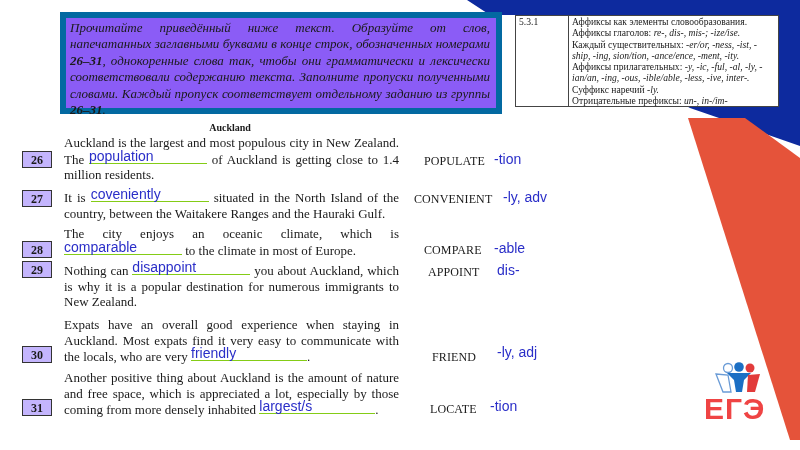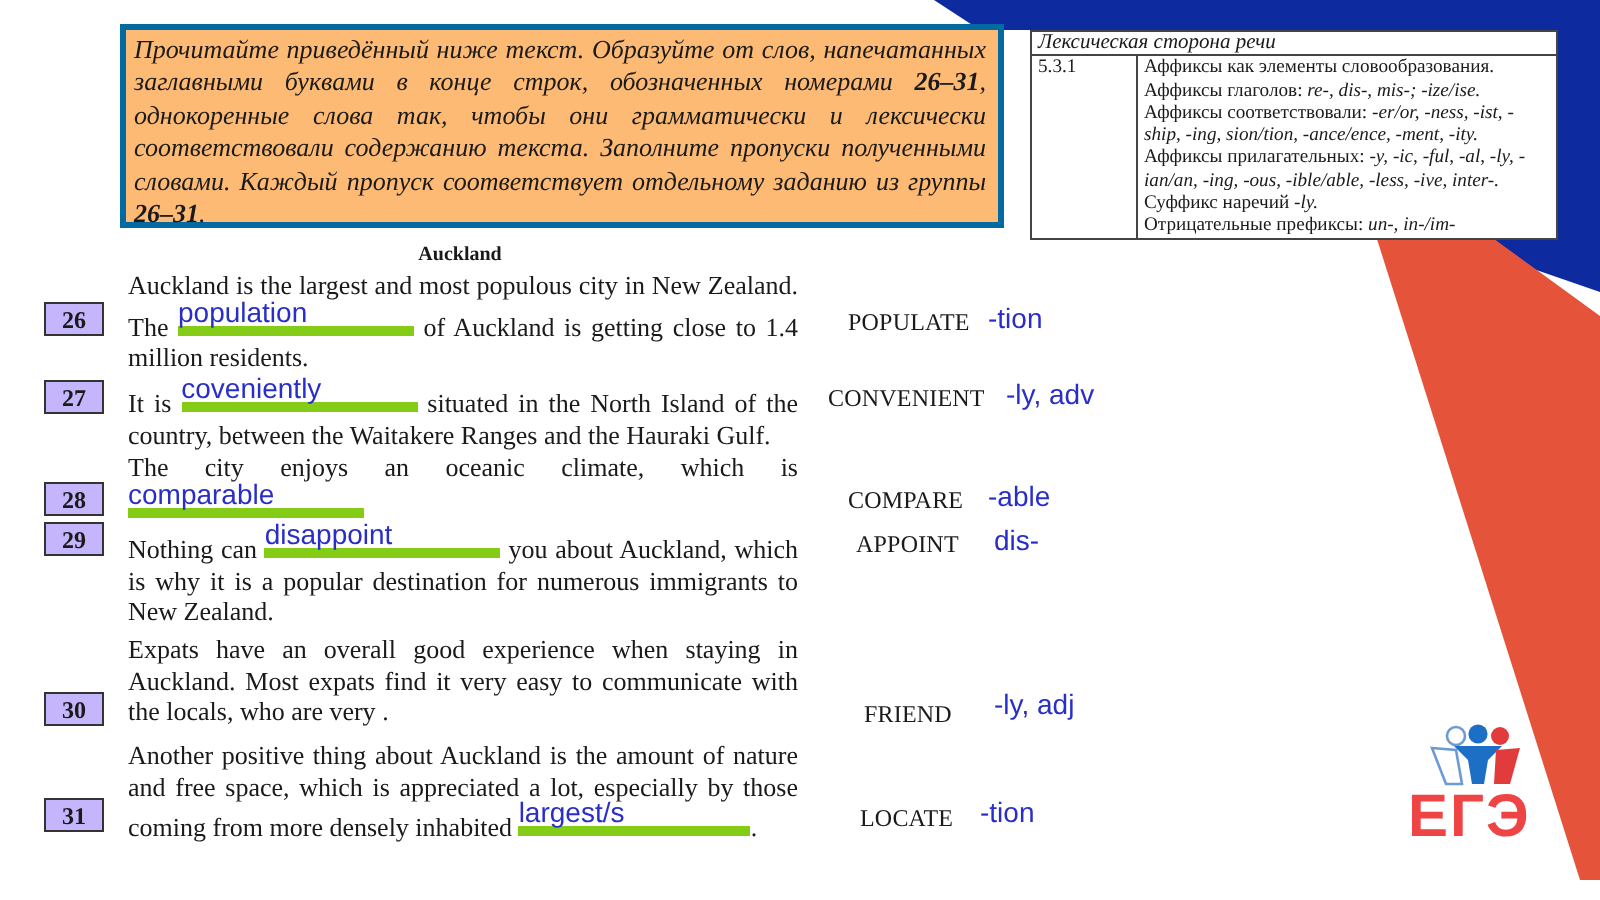--- a/index.html
+++ b/index.html
@@ -7,21 +7,21 @@
     width: 800px; height: 450px; position: relative; overflow: hidden;
     background: #ffffff;
     font-family: "Liberation Serif", "DejaVu Serif", serif;
     color: #1a1a1a;
   }
   .bg-layer { position: absolute; left: 0; top: 0; width: 800px; height: 450px; z-index: 0; }
 
   
   .instructions {
     position: absolute; left: 60px; top: 12px; width: 442px; height: 102px;
-    border: 3px solid #0369a1; background: #fdba74; z-index: 2;
+    border: 6px solid #0369a1; background: #8b5cf6; z-index: 2;
     box-sizing: border-box; padding: 2px 6px 2px 4px;
     font-style: italic; font-size: 13px; line-height: 16.4px;
     text-align: justify; text-align-last: left;
   }
   .instructions b { font-weight: bold; }
 
   
   .codifier {
     position: absolute; left: 515px; top: 15px; width: 264px; z-index: 2;
     border-collapse: collapse; background: #fff;
@@ -41,21 +41,21 @@
     position: absolute; left: 22px; width: 30px; height: 17px;
     border: 1px solid #333; box-sizing: border-box;
     font-weight: bold; font-size: 12px; text-align: center; line-height: 16px;
     background: #c4b5fd; z-index: 2;
   }
   .para {
     position: absolute; left: 64px; width: 335px; z-index: 2;
     font-size: 13px; line-height: 15.5px; text-align: justify; text-align-last: left;
   }
   .blank {
-    display: inline-block; border-bottom: 5px solid #84cc16; position: relative;
+    display: inline-block; border-bottom: 1px solid #84cc16; position: relative;
     height: 12px; vertical-align: baseline; text-align: center;
   }
   .answer {
     position: absolute; left: 0; right: 0; bottom: 0px; text-align: center;
     font-family: "Liberation Sans", "DejaVu Sans", sans-serif;
     color: #2a2ec8; font-size: 14px; line-height: 14px; white-space: nowrap;
   }
   .stem {
     position: absolute; font-size: 12px; z-index: 2; letter-spacing: 0.1px;
   }
@@ -80,29 +80,26 @@
   <polygon points="467,0 800,0 800,146 690,108 520,15 490,15" fill="#0d2a9e"></polygon>
   <polygon points="688,118 745,118 800,158 800,440 790,440" fill="#e5533a"></polygon>
 </svg>
 
 <div class="instructions">
   <span>Прочитайте приведённый ниже текст. Образуйте от слов, напечатанных заглавными буквами в конце строк, обозначенных номерами </span><b>26–31</b><span>, однокоренные слова так, чтобы они грамматически и лексически соответствовали содержанию текста. Заполните пропуски полученными словами. Каждый пропуск соответствует отдельному заданию из группы </span><b>26–31</b><span>.</span>
 </div>
 
 <table class="codifier">
   <tbody>
-      <tr>
-    <td colspan="2" class="head">Лексическая сторона речи</td>
-  </tr>
   <tr>
     <td class="code">5.3.1</td>
     <td>
       <div><span>Аффиксы как элементы словообразования.</span><i></i></div>
       <div><span>Аффиксы глаголов: </span><i>re-, dis-, mis-; -ize/ise.</i></div>
-      <div><span>Аффиксы соответствовали: </span><i>-er/or, -ness, -ist, -ship, -ing, sion/tion, -ance/ence, -ment, -ity.</i></div>
+      <div><span>Каждый существительных: </span><i>-er/or, -ness, -ist, -ship, -ing, sion/tion, -ance/ence, -ment, -ity.</i></div>
       <div><span>Аффиксы прилагательных: </span><i>-y, -ic, -ful, -al, -ly, -ian/an, -ing, -ous, -ible/able, -less, -ive, inter-.</i></div>
       <div><span>Суффикс наречий </span><i>-ly.</i></div>
       <div><span>Отрицательные префиксы: </span><i>un-, in-/im-</i></div>
     </td>
   </tr>
 </tbody>
   </table>
 
 <div class="title">Auckland</div>
 
@@ -115,35 +112,35 @@
 
 <div class="qnum" style="top:190px">27</div>
 <div class="para" style="top:189px">
   <span>It is </span><span class="blank" style="width:118px"><span class="answer">coveniently</span></span><span> situated in the North Island of the country, between the Waitakere Ranges and the Hauraki Gulf.</span>
 </div>
 <div class="stem" style="left:414px;top:192px">CONVENIENT</div>
 <div class="hint" style="left:503px;top:189px">-ly, adv</div>
 
 <div class="qnum" style="top:241px">28</div>
 <div class="para" style="top:226px">
-  <span>The city enjoys an oceanic climate, which is </span><span class="blank" style="width:118px"><span class="answer">comparable</span></span>
+  <span>The city enjoys an oceanic climate, which is </span><span class="blank" style="width:118px"><span class="answer">comparable</span></span><span> to the climate in most of Europe.</span>
 </div>
 <div class="stem" style="left:424px;top:243px">COMPARE</div>
 <div class="hint" style="left:494px;top:240px">-able</div>
 
 <div class="qnum" style="top:261px">29</div>
 <div class="para" style="top:262px">
   <span>Nothing can </span><span class="blank" style="width:118px"><span class="answer">disappoint</span></span><span> you about Auckland, which is why it is a popular destination for numerous immigrants to New Zealand.</span>
 </div>
 <div class="stem" style="left:428px;top:265px">APPOINT</div>
 <div class="hint" style="left:497px;top:262px">dis-</div>
 
 <div class="qnum" style="top:346px">30</div>
 <div class="para" style="top:317px">
-  <span>Expats have an overall good experience when staying in Auckland. Most expats find it very easy to communicate with the locals, who are very </span><span>.</span>
+  <span>Expats have an overall good experience when staying in Auckland. Most expats find it very easy to communicate with the locals, who are very </span><span class="blank" style="width:116px"><span class="answer">friendly</span></span><span>.</span>
 </div>
 <div class="stem" style="left:432px;top:350px">FRIEND</div>
 <div class="hint" style="left:497px;top:344px">-ly, adj</div>
 
 <div class="qnum" style="top:399px">31</div>
 <div class="para" style="top:370px">
   <span>Another positive thing about Auckland is the amount of nature and free space, which is appreciated a lot, especially by those coming from more densely inhabited </span><span class="blank" style="width:116px"><span class="answer">largest/s</span></span><span>.</span>
 </div>
 <div class="stem" style="left:430px;top:402px">LOCATE</div>
 <div class="hint" style="left:490px;top:398px">-tion</div>

